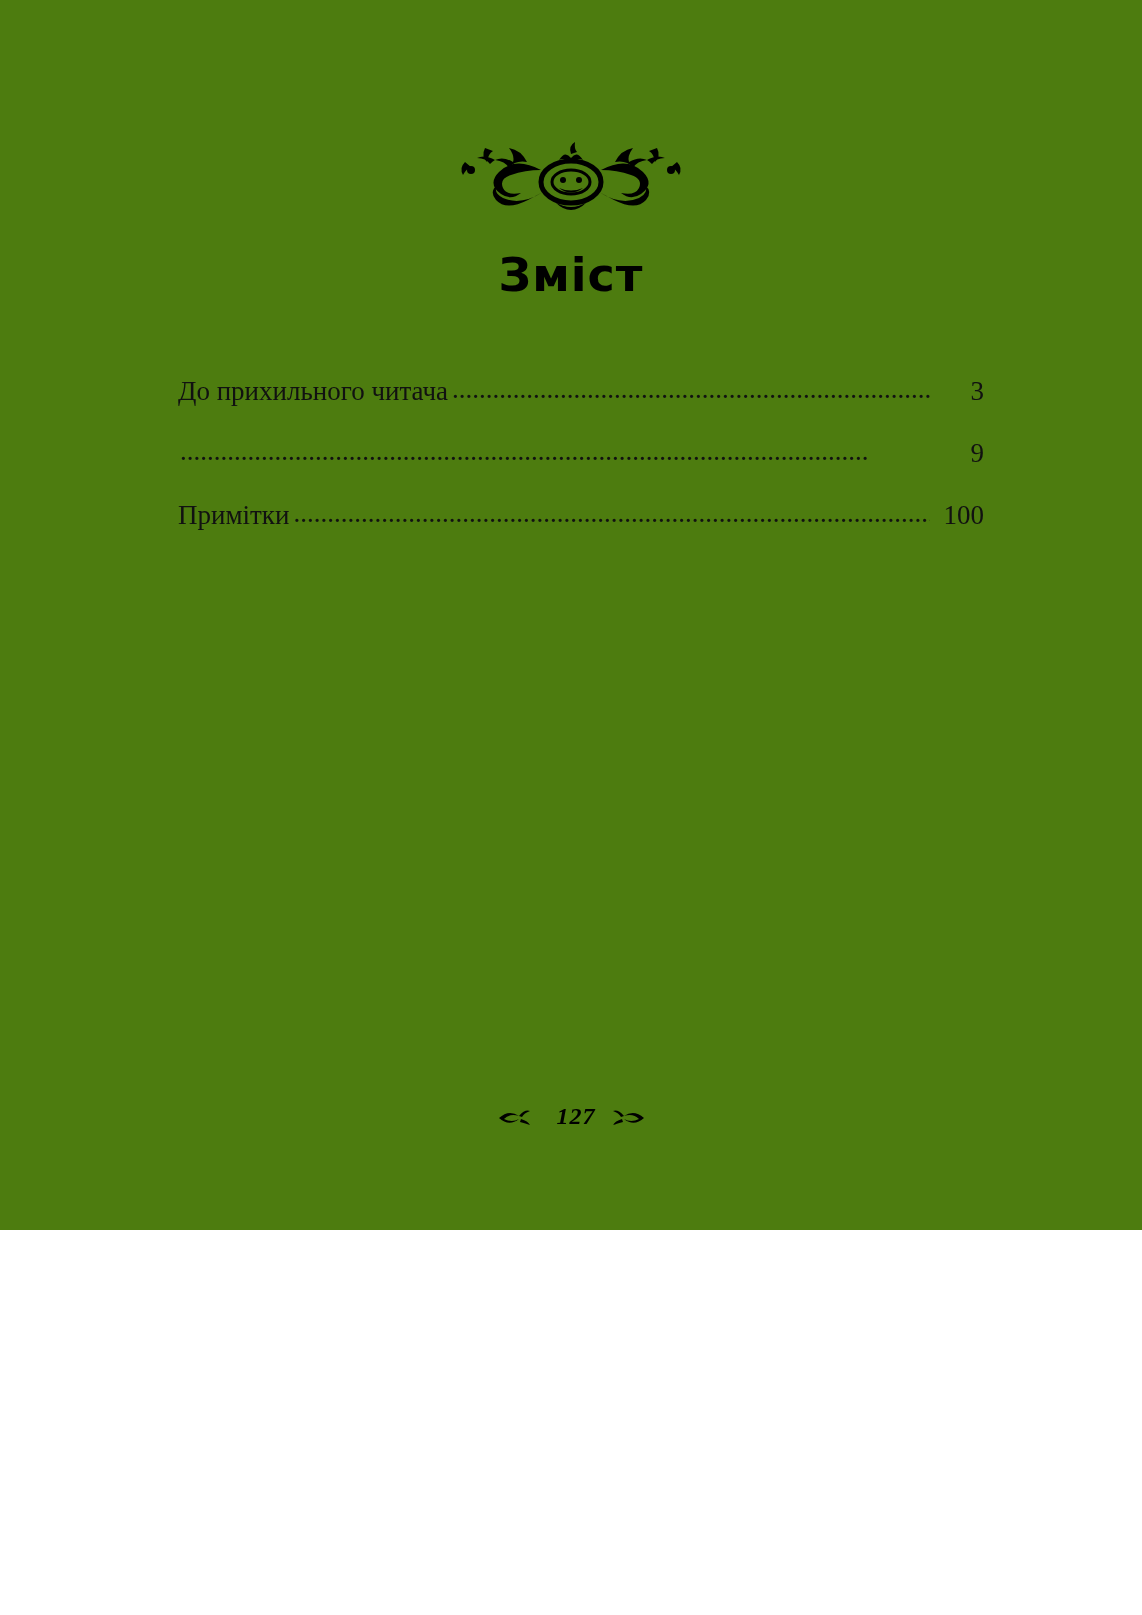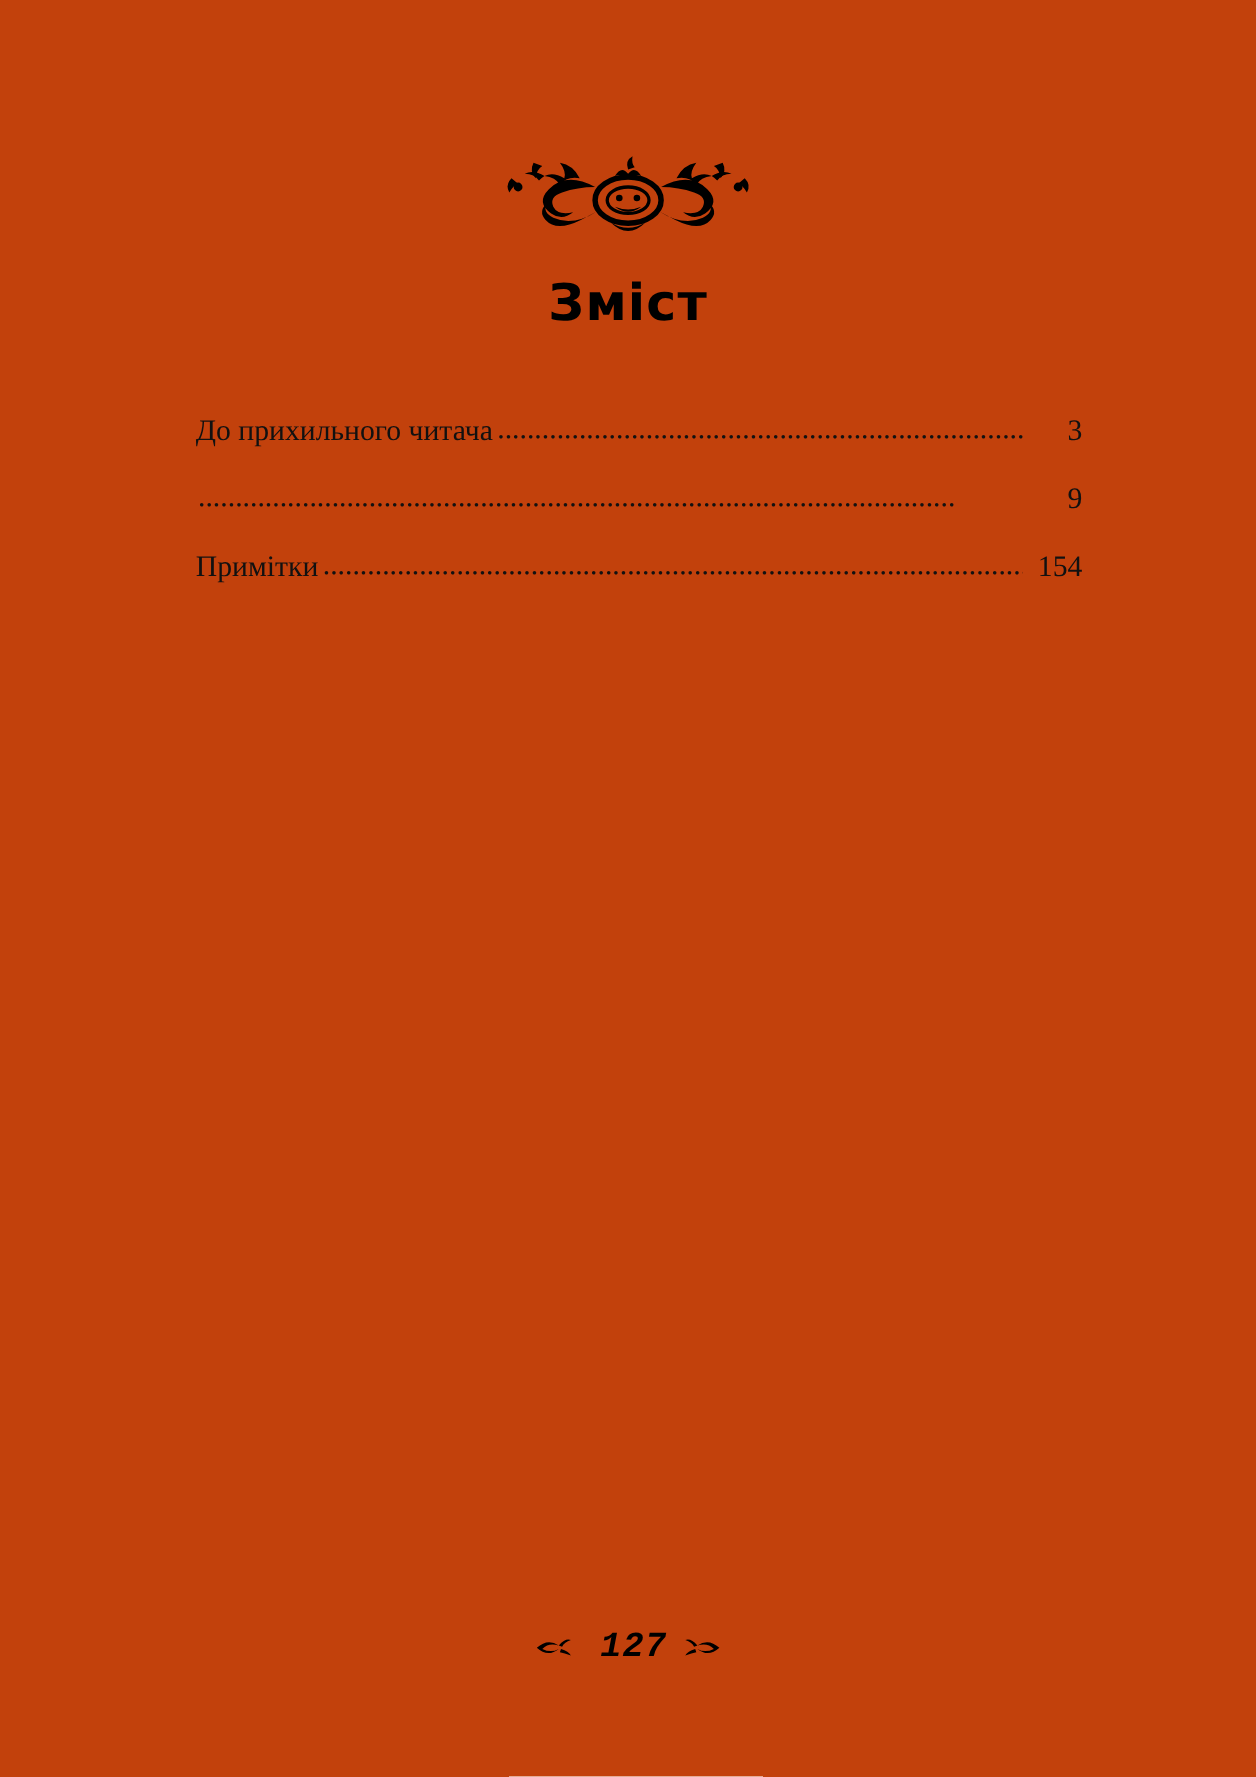--- a/index.html
+++ b/index.html
@@ -3,22 +3,22 @@
 <meta charset="utf-8">
 <style>
   html, body {
     margin: 0;
     padding: 0;
     background: #ffffff;
   }
   .page {
     position: relative;
     width: 1142px;
-    height: 1615px;
-    background: #c2410c;
+    height: 1230px;
+    background: #4d7c0f;
     margin: 0 auto;
     overflow: hidden;
     font-family: "Liberation Serif", serif;
     color: #0d0d0d;
   }
 
   
   .ornament-top {
     position: absolute;
     top: 140px;
@@ -89,24 +89,24 @@
     bottom: 100px;
     left: 0;
     width: 100%;
     text-align: center;
     display: flex;
     align-items: center;
     justify-content: center;
     gap: 16px;
   }
   .footer-num {
-    font-family: Liberation Mono, monospace;
+    font-family: Liberation Serif, serif;
     font-style: italic;
     font-weight: 700;
-    font-size: 32px;
+    font-size: 24px;
     color: #000000;
     letter-spacing: 1px;
     margin-left: 10px;
   }
   .footer-orn {
     line-height: 0;
   }
 </style>
 </head>
 <body>
@@ -158,21 +158,21 @@
     </div>
 
     <div class="toc-row">
       <span class="toc-dots">......................................................................................................</span>
       <span class="toc-page">9</span>
     </div>
 
     <div class="toc-row">
       <span class="toc-label">Примітки</span>
       <span class="toc-dots">......................................................................................................</span>
-      <span class="toc-page">154</span>
+      <span class="toc-page">100</span>
     </div>
 
   </div>
 
   <div class="footer">
     <span class="footer-orn">
       <svg width="34" height="18" viewBox="0 0 34 18" xmlns="http://www.w3.org/2000/svg" aria-hidden="true">
         <g fill="#000000">
           <path d="M2 10 q10 -9 20 -2 q-9 -3 -15 3 q8 4 15 0 q-10 8 -20 -1z"></path>
           <path d="M22 8 q6 -7 11 -5 q-6 2 -8 6z"></path>

